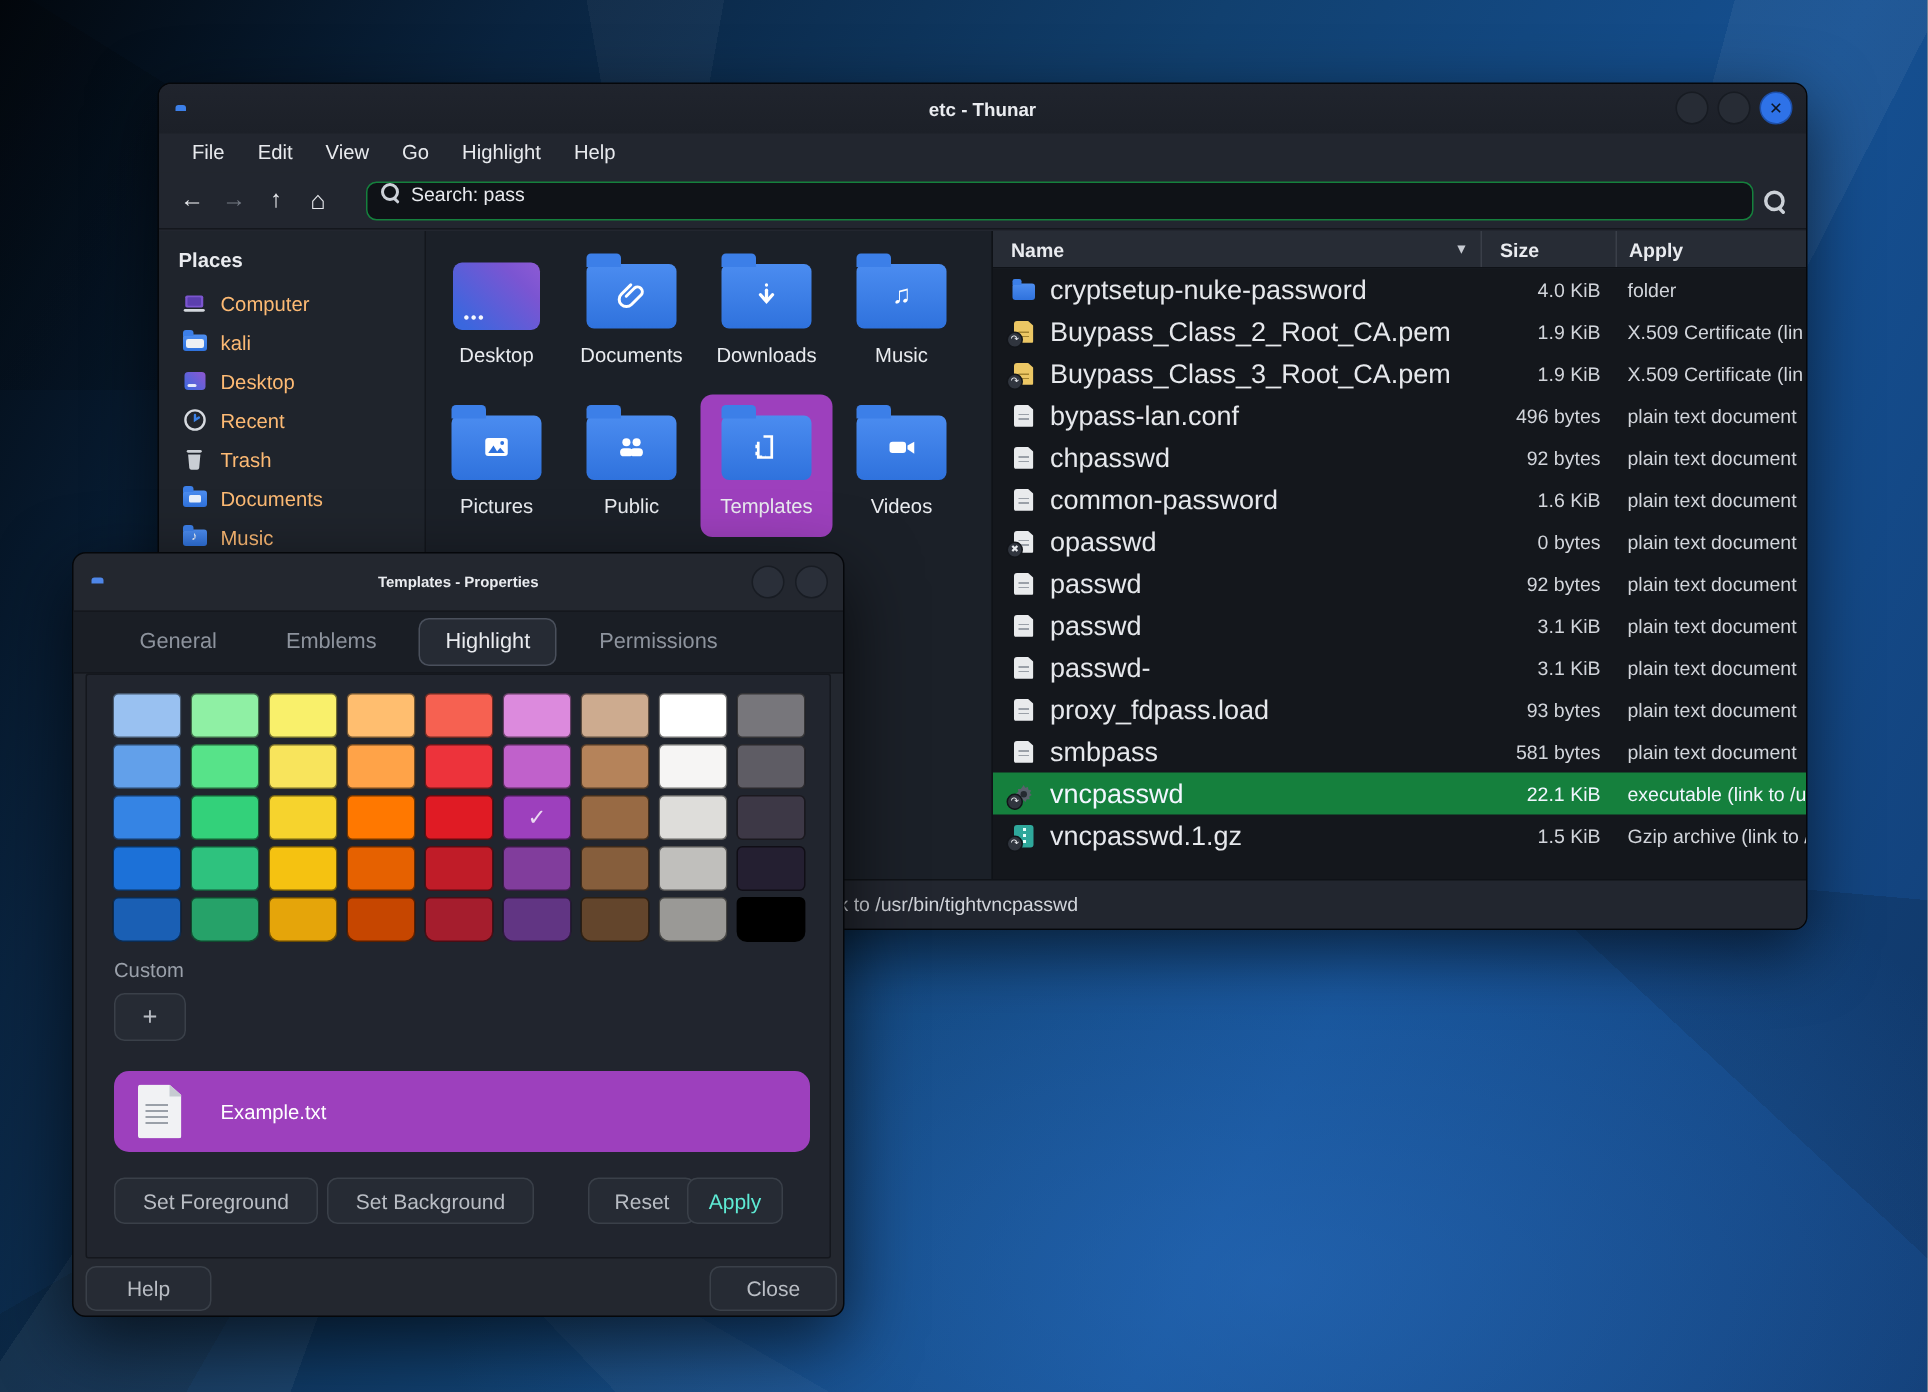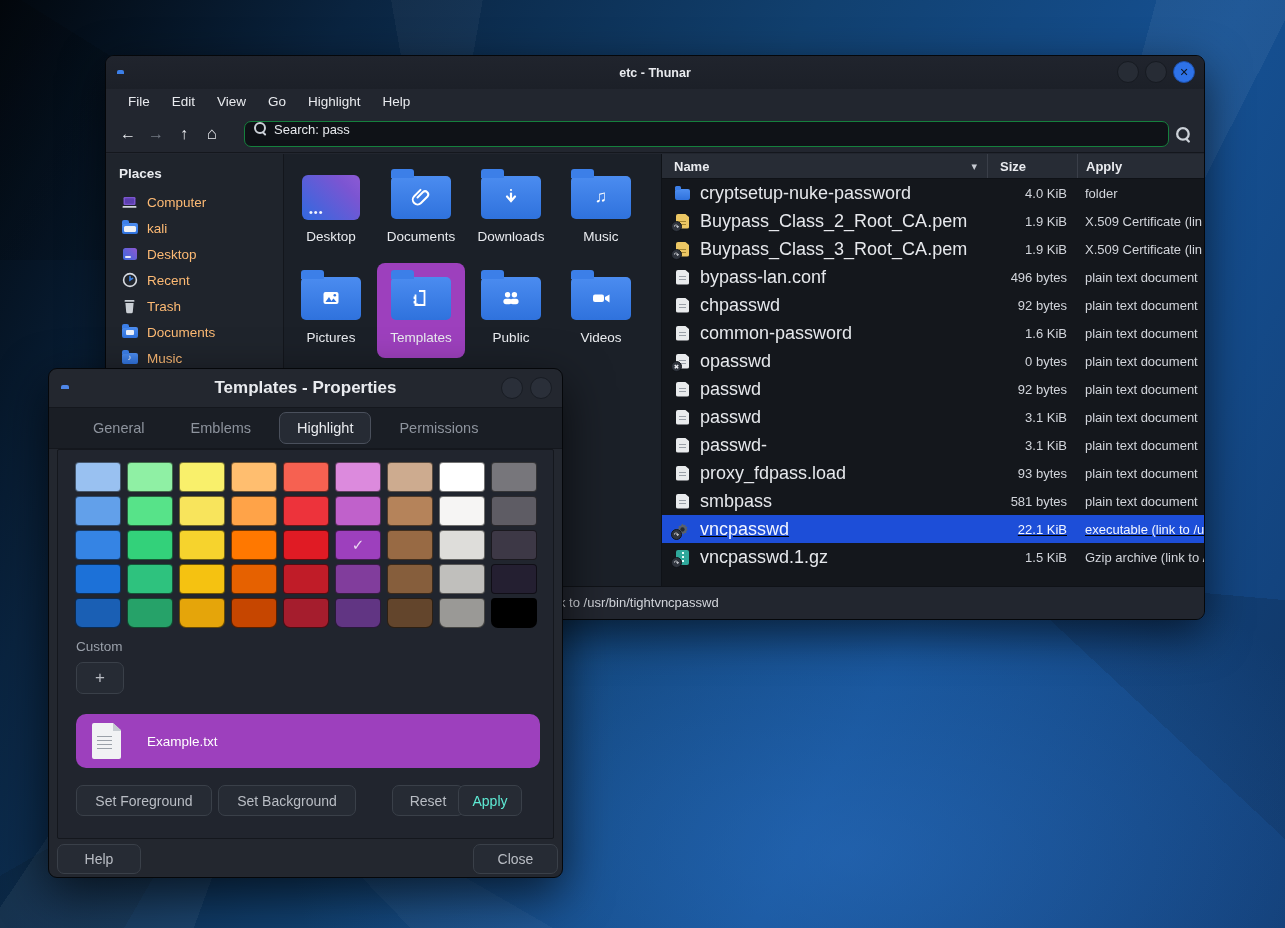--- a/index.html
+++ b/index.html
@@ -88,21 +88,21 @@
   
   .listpane { flex:1; background:#14171c; border-left:1px solid #0f1217; display:flex; flex-direction:column; overflow:hidden; }
   .list-header { height:25px; background:#272c35; border-bottom:1px solid #0f1217; display:flex; flex:0 0 25px; }
   .col-h { font-size:13px; font-weight:bold; color:#e9ebef; line-height:25px; padding-left:12px; position:relative; }
   .col-h.c-name { width:325px; }
   .col-h.c-size { width:90px; border-left:1px solid #3a3f49; }
   .col-h.c-type { flex:1; border-left:1px solid #3a3f49; padding-left:8px; }
   .sort-arrow { position:absolute; right:10px; top:0; font-size:11px; color:#c7cbd2; }
   .file-rows { flex:1; }
   .frow { height:28px; display:flex; align-items:center; }
-  .frow.selected { background:#1d4ed8;text-decoration:underline; }
+  .frow.selected { background:#15803d; }
   .fcell-name { width:325px; display:flex; align-items:center; gap:9px; padding-left:12px; overflow:hidden; }
   .fcell-name .fname { font-size:18px; color:#e6e8ec; white-space:nowrap; }
   .fcell-size { width:90px; text-align:right; font-size:13px; color:#d2d5db; padding-right:10px; }
   .fcell-type { flex:1; font-size:13px; color:#d2d5db; padding-left:8px; white-space:nowrap; overflow:hidden; }
   .frow.selected .fname, .frow.selected .fcell-size, .frow.selected .fcell-type { color:#f2f6ff; }
 
   .fic { position:relative; width:17px; height:17px; flex:0 0 17px; }
   .fi-folder { position:absolute; left:1px; top:4px; width:15px; height:11px; border-radius:2px;
     background:linear-gradient(180deg,#4e8ef0,#2f72dd); }
   .fi-folder::before { content:""; position:absolute; left:0; top:-3px; width:6px; height:4px; border-radius:1.5px 1.5px 0 0; background:#3c7fe8; }
@@ -124,21 +124,21 @@
 
   .statusbar { position:absolute; left:0; right:0; bottom:0; height:33px; background:#22262f;
     border-top:1px solid #0f1217; }
   .status-text { position:absolute; left:440px; top:8px; font-size:13px; color:#d2d5db; }
 
   
   #props { position:absolute; left:48px; top:368px; width:515px; height:510px;
     background:#23272f; border:1px solid #05070a; border-radius:9px;
     box-shadow:0 16px 48px rgba(0,0,0,.65); }
   .d-titlebar { position:relative; height:38px; display:flex; align-items:center; }
-  .d-title { position:absolute; left:0; right:0; text-align:center; font-size:17px; font-weight:bold; color:#e9ebef; }
+  .d-title { position:absolute; left:0; right:0; text-align:center; font-size:10px; font-weight:bold; color:#e9ebef; }
   .d-appicon { margin-left:12px; z-index:2; position:relative; }
   .open-folder { position:relative; width:18px; height:13px; border-radius:2px; background:#4e86e8; }
   .open-folder::before { content:""; position:absolute; left:0; top:-3px; width:8px; height:4px; border-radius:2px 2px 0 0; background:#4e86e8; }
   .open-folder::after { content:""; position:absolute; left:2px; top:4px; right:2px; height:4px; border-radius:1px; background:#f0f2f5; }
   .d-btns { position:absolute; right:10px; top:8px; display:flex; gap:7px; }
   .d-btn { width:22px; height:22px; border-radius:50%; background:#2a2f39; border:1px solid #181c23; }
 
   .tabstrip { height:42px; background:#1a1e25; border-top:1px solid #14171d; border-bottom:1px solid #14171d;
     display:flex; align-items:center; padding-left:26px; gap:10px; }
   .tab { font-size:14.5px; color:#8d939d; padding:7px 17px; border:1px solid transparent; border-radius:7px; }
@@ -324,43 +324,43 @@
                   <svg width="24" height="24" viewBox="0 0 24 24">
                     <rect x="4.5" y="6" width="15" height="12" rx="2" fill="#fff"></rect>
                     <polygon points="6.5,16 10,11 13,16" fill="#2f72dd"></polygon>
                     <polygon points="11.5,16 14.5,12.5 17.5,16" fill="#2f72dd"></polygon>
                     <circle cx="15.8" cy="9.3" r="1.3" fill="#2f72dd"></circle>
                   </svg>
                 </span>
               </div>
               <div class="ic-label">Pictures</div>
             </div>
-            <div class="icon-cell" style="background: rgb(157, 64, 189);">
-              <div class="ic-box">
-                <span class="big-folder">
-                  <svg width="24" height="24" viewBox="0 0 24 24" fill="none" stroke="#fff" stroke-width="1.8">
-                    <path d="M10 5 h5.5 v14 h-9 v-10.5"></path>
-                    <path d="M5.5 10.5 v8 h6" stroke-dasharray="2.4 2.2"></path>
-                  </svg>
-                </span>
-              </div>
-              <div class="ic-label">Templates</div>
-            </div>
             <div class="icon-cell">
               <div class="ic-box">
                 <span class="big-folder">
                   <svg width="24" height="24" viewBox="0 0 24 24" fill="#fff">
                     <circle cx="8.6" cy="8.8" r="2.7"></circle>
                     <circle cx="15.4" cy="8.8" r="2.7"></circle>
                     <rect x="4.4" y="12.8" width="8.4" height="5.4" rx="2.6"></rect>
                     <rect x="11.2" y="12.8" width="8.4" height="5.4" rx="2.6"></rect>
                   </svg>
                 </span>
               </div>
               <div class="ic-label">Public</div>
+            </div>
+            <div class="icon-cell" style="background: rgb(157, 64, 189);">
+              <div class="ic-box">
+                <span class="big-folder">
+                  <svg width="24" height="24" viewBox="0 0 24 24" fill="none" stroke="#fff" stroke-width="1.8">
+                    <path d="M10 5 h5.5 v14 h-9 v-10.5"></path>
+                    <path d="M5.5 10.5 v8 h6" stroke-dasharray="2.4 2.2"></path>
+                  </svg>
+                </span>
+              </div>
+              <div class="ic-label">Templates</div>
             </div>
             <div class="icon-cell">
               <div class="ic-box">
                 <span class="big-folder">
                   <svg width="24" height="24" viewBox="0 0 24 24" fill="#fff">
                     <rect x="4" y="8.5" width="11" height="7.5" rx="2"></rect>
                     <polygon points="16,11 20.5,8.5 20.5,16.5 16,13.5"></polygon>
                   </svg>
                 </span>
               </div>

